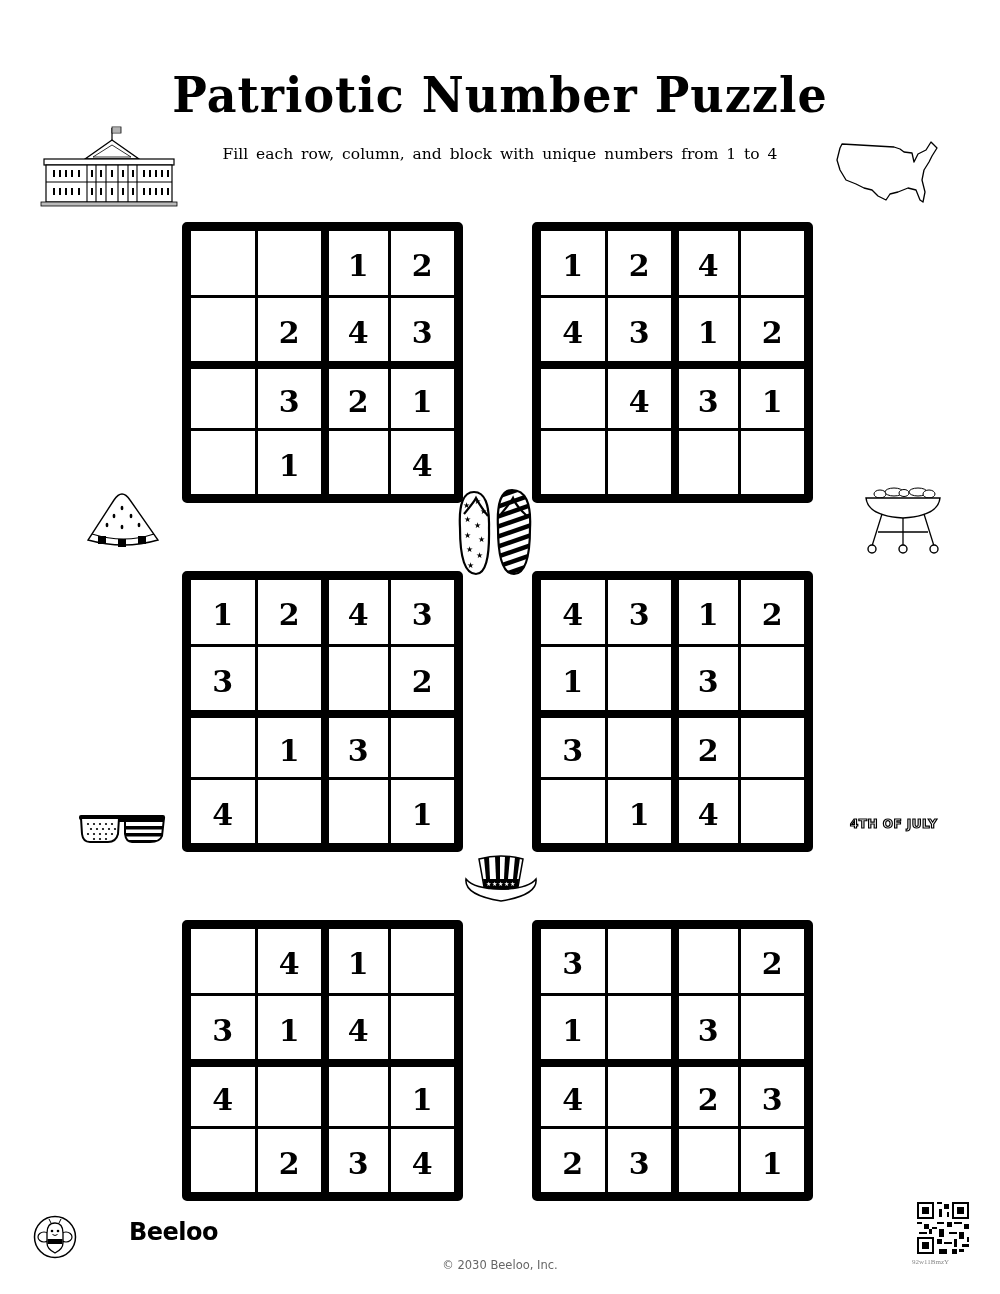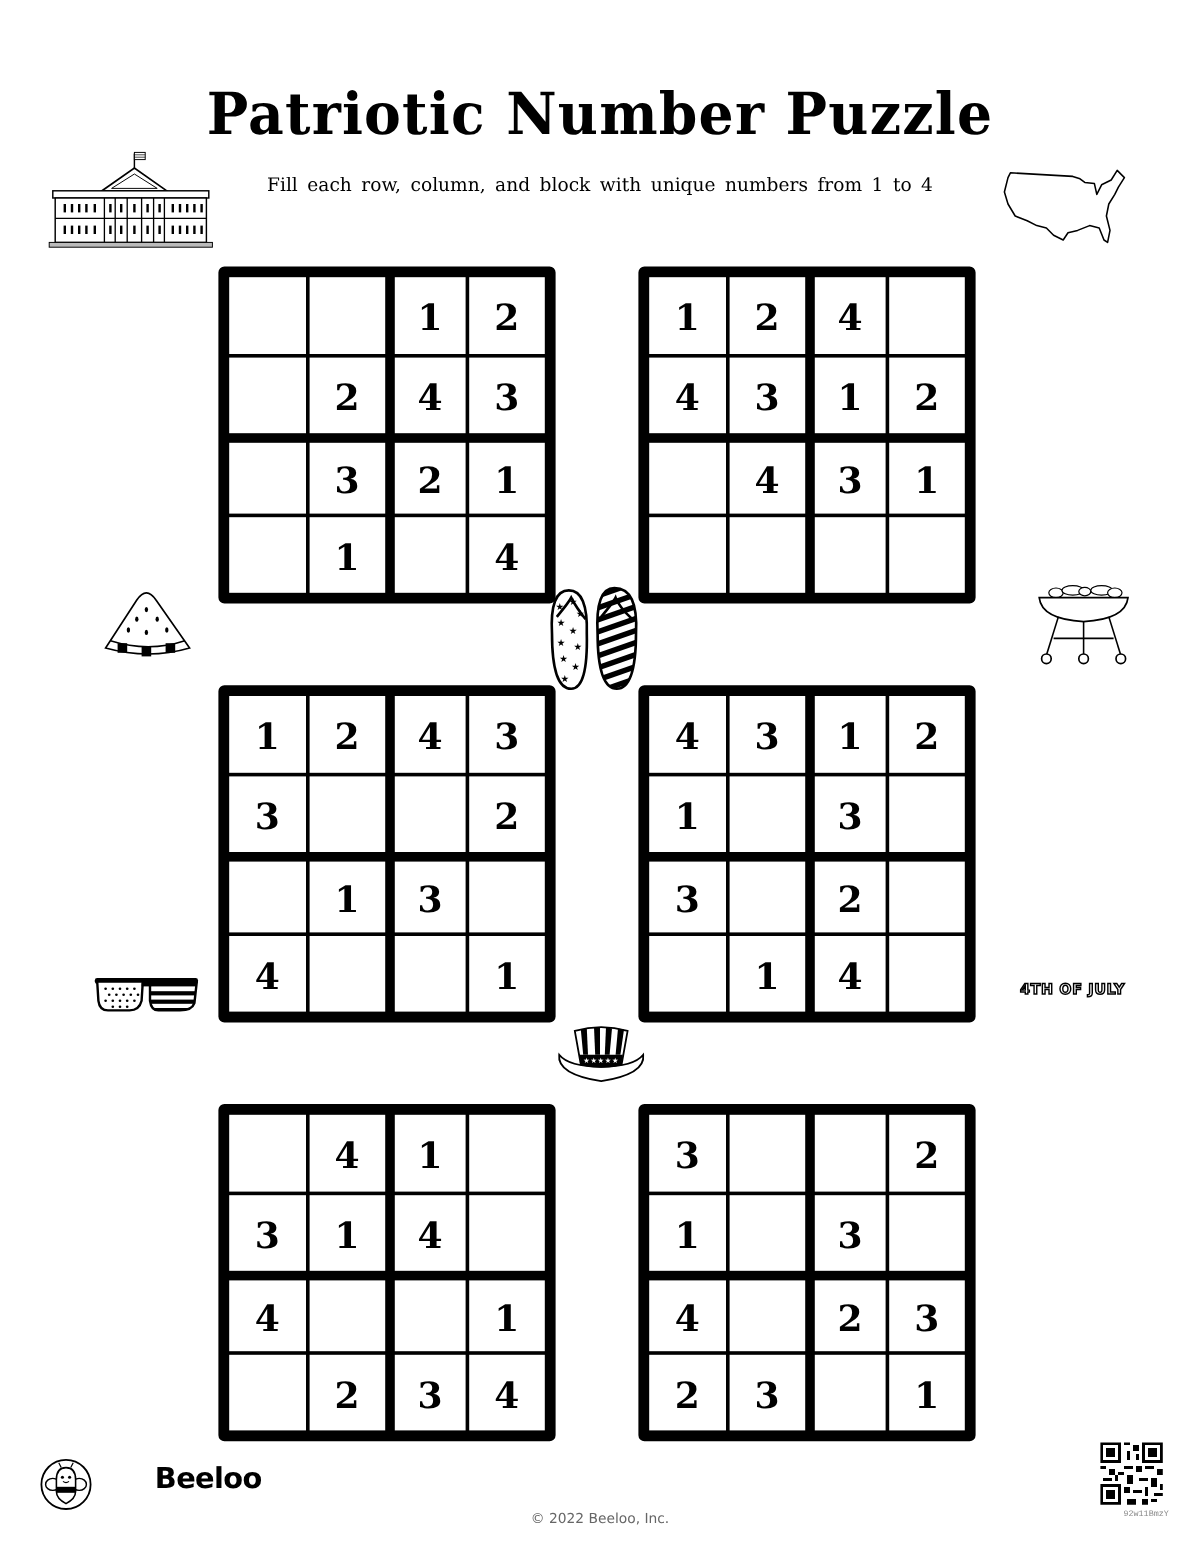--- a/index.html
+++ b/index.html
@@ -34,22 +34,22 @@
     .icon { position: absolute; }
     .wordmark {
       position: absolute; left: 85px; top: 1218px; font-family: "DejaVu Sans", sans-serif;
       font-weight: bold; font-size: 24px; letter-spacing: -0.5px; margin-left: 44px;
     }
     .copyright {
       position: absolute; left: 0; top: 1258px; width: 1000px; text-align: center;
       font-family: "DejaVu Sans", sans-serif; font-size: 11.5px; color: #666;
     }
     .qr-code-text {
-      position: absolute; left: 912px; top: 1258px; width: 62px; text-align: right;
-      font-family: Liberation Mono, monospace; font-size: 7px; color: #888;
+      position: absolute; left: 912px; top: 1258px; width: 62px; text-align: left;
+      font-family: Liberation Serif, serif; font-size: 7px; color: #888;
     }
     .july {
       position: absolute; left: 850px; top: 817px; font-family: "DejaVu Sans", sans-serif;
       font-weight: bold; font-size: 12px; color: #fff;
       -webkit-text-stroke: 1.2px #000; letter-spacing: 0.5px;
     }
   </style>
 </head>
 <body>
 
@@ -360,21 +360,21 @@
   <path d="M14,18 Q14,8 22,8 Q30,8 30,18 L30,28 Q30,34 22,38 Q14,34 14,28 Z" fill="#fff" stroke="#000" stroke-width="1.3"></path>
   <rect x="14.5" y="24" width="15" height="5" fill="#000"></rect>
   <circle cx="19" cy="16" r="1.3" fill="#000"></circle>
     <circle cx="25" cy="16" r="1.3" fill="#000"></circle>
   <path d="M19.5,19.5 Q22,21.5 24.5,19.5" fill="none" stroke="#000" stroke-width="1"></path>
   <line x1="18" y1="8" x2="16" y2="4" stroke="#000" stroke-width="1"></line>
     <line x1="26" y1="8" x2="28" y2="4" stroke="#000" stroke-width="1"></line>
 </svg>
 <div class="wordmark">Beeloo</div>
 
-<div class="copyright">© 2022 Beeloo, Inc.</div>
+<div class="copyright">© 2030 Beeloo, Inc.</div>
 
 <svg class="icon" style="left:917px;top:1202px;" width="52" height="52" viewBox="0 0 21 21" shape-rendering="crispEdges">
   <rect width="21" height="21" fill="#fff"></rect>
   <g fill="#000">
     <rect x="0" y="0" width="7" height="7"></rect>
       <rect x="1" y="1" width="5" height="5" fill="#fff"></rect>
       <rect x="2" y="2" width="3" height="3"></rect>
     <rect x="14" y="0" width="7" height="7"></rect>
       <rect x="15" y="1" width="5" height="5" fill="#fff"></rect>
       <rect x="16" y="2" width="3" height="3"></rect>

